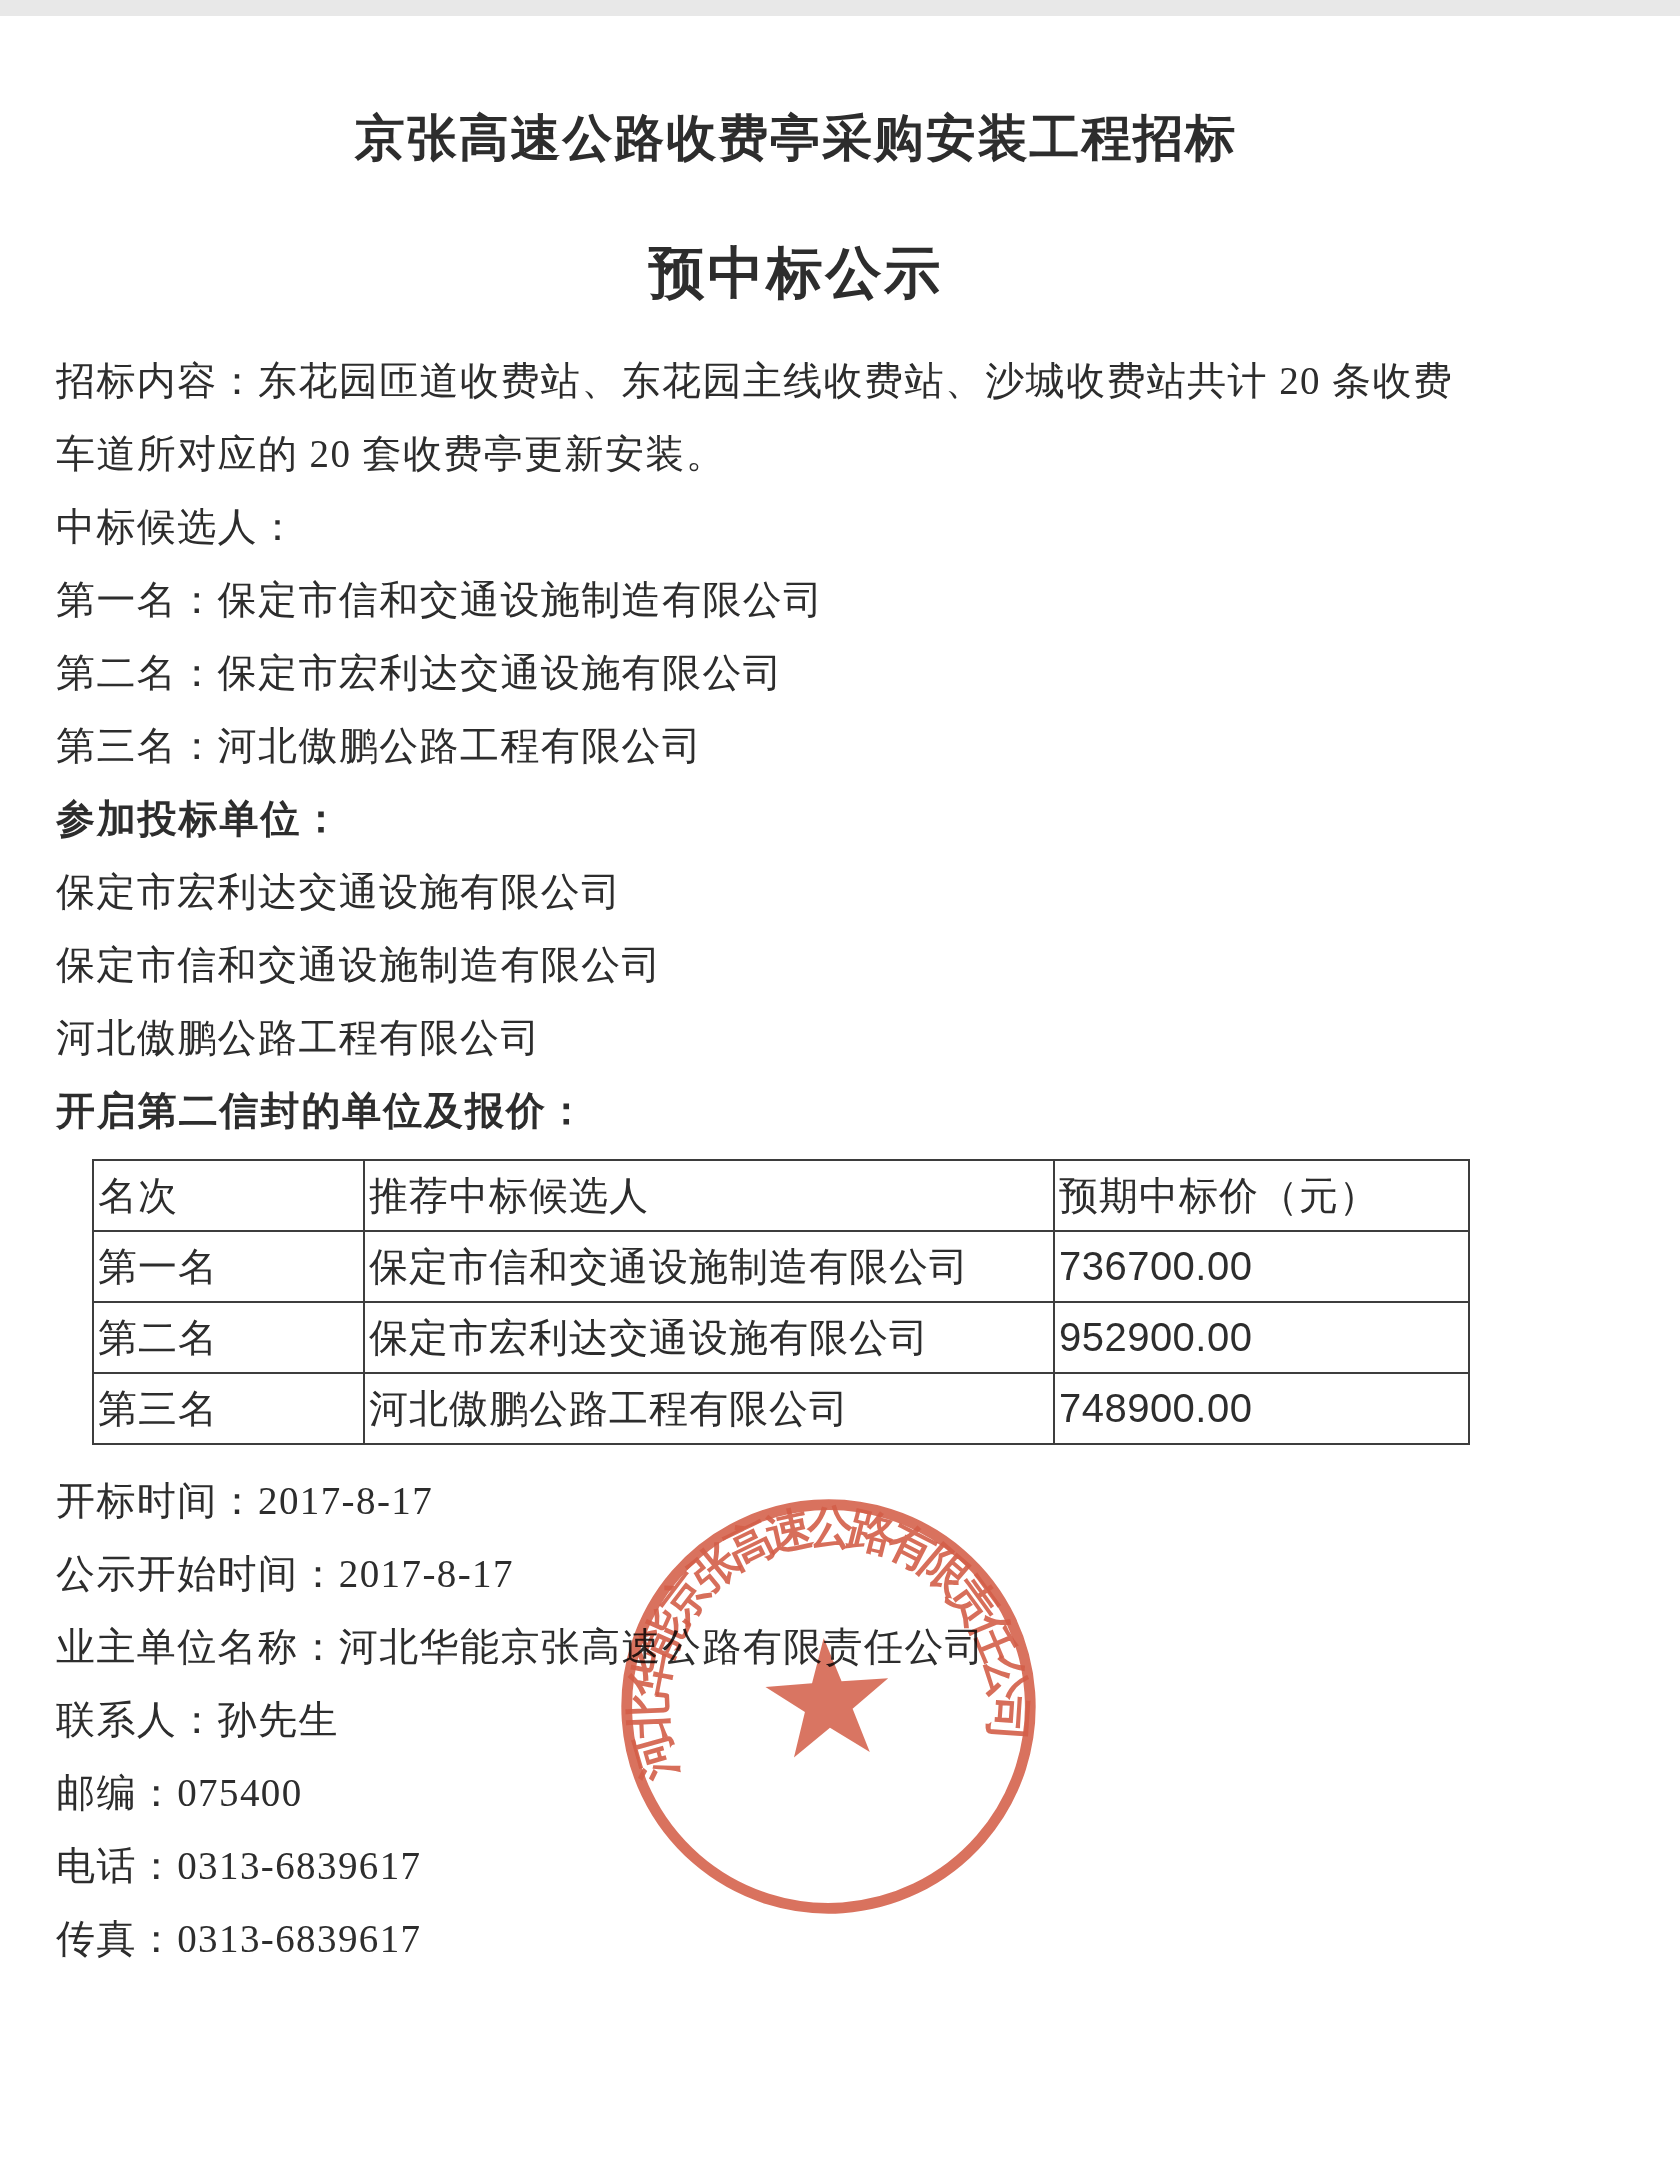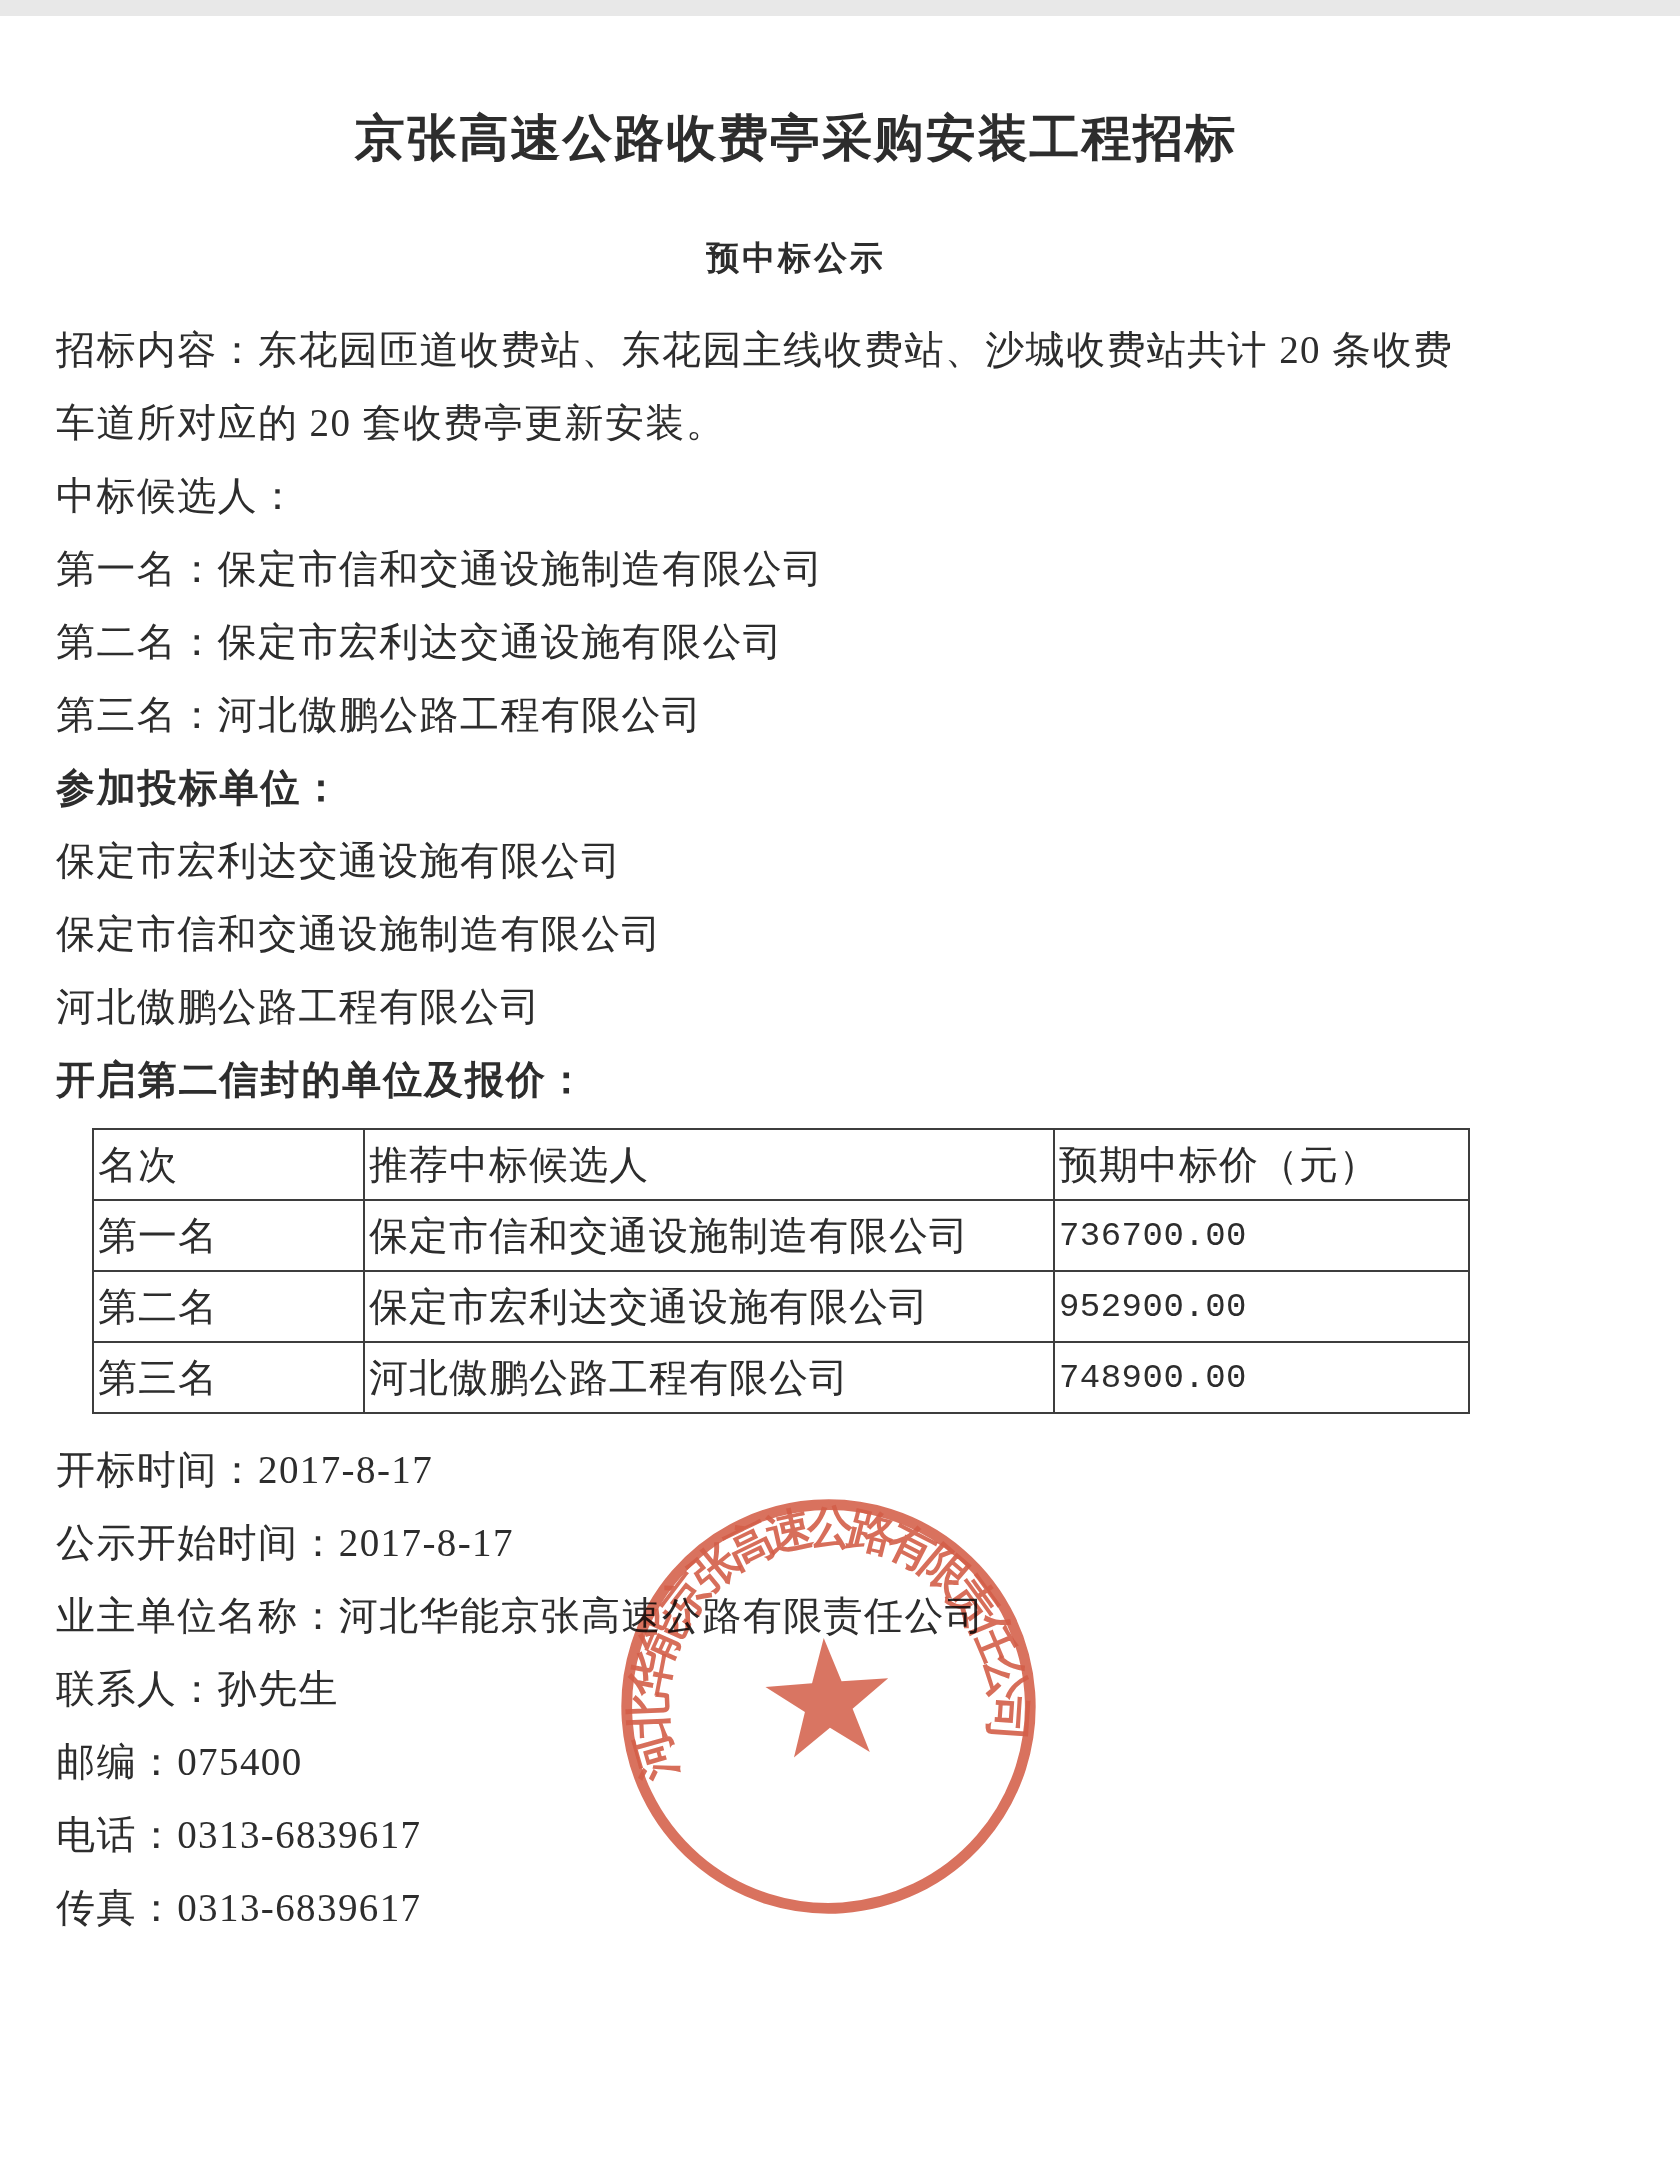--- a/index.html
+++ b/index.html
@@ -17,21 +17,21 @@
   .doc-title{
     margin:13.5px 0 0 0;
     text-align:center;
     font-size:50px;
     font-weight:700;
     letter-spacing:1.9px;
   }
   .doc-subtitle{
     margin:64px 0 33px 0;
     text-align:center;
-    font-size:33px;
+    font-size:56px;
     font-weight:700;
     letter-spacing:2.9px;
   }
   p.line{
     margin:0;
     height:73px;
     display:flex;
     align-items:center;
     font-size:39px;
     letter-spacing:1.4px;
@@ -52,22 +52,22 @@
     height:69px;
     text-align:left;
     vertical-align:middle;
     font-size:39px;
     font-weight:400;
     letter-spacing:1px;
     padding:0 3.9px;
     overflow:hidden;
   }
   table.bid td.num{
-    font-family:Liberation Mono, monospace;
-    font-size:34px;
+    font-family:Liberation Sans, sans-serif;
+    font-size:40px;
     letter-spacing:0.5px;
   }
   .seal{
     position:absolute;
     left:613px;
     top:1475px;
     width:431px;
     height:431px;
     mix-blend-mode:multiply;
     opacity:0.92;

